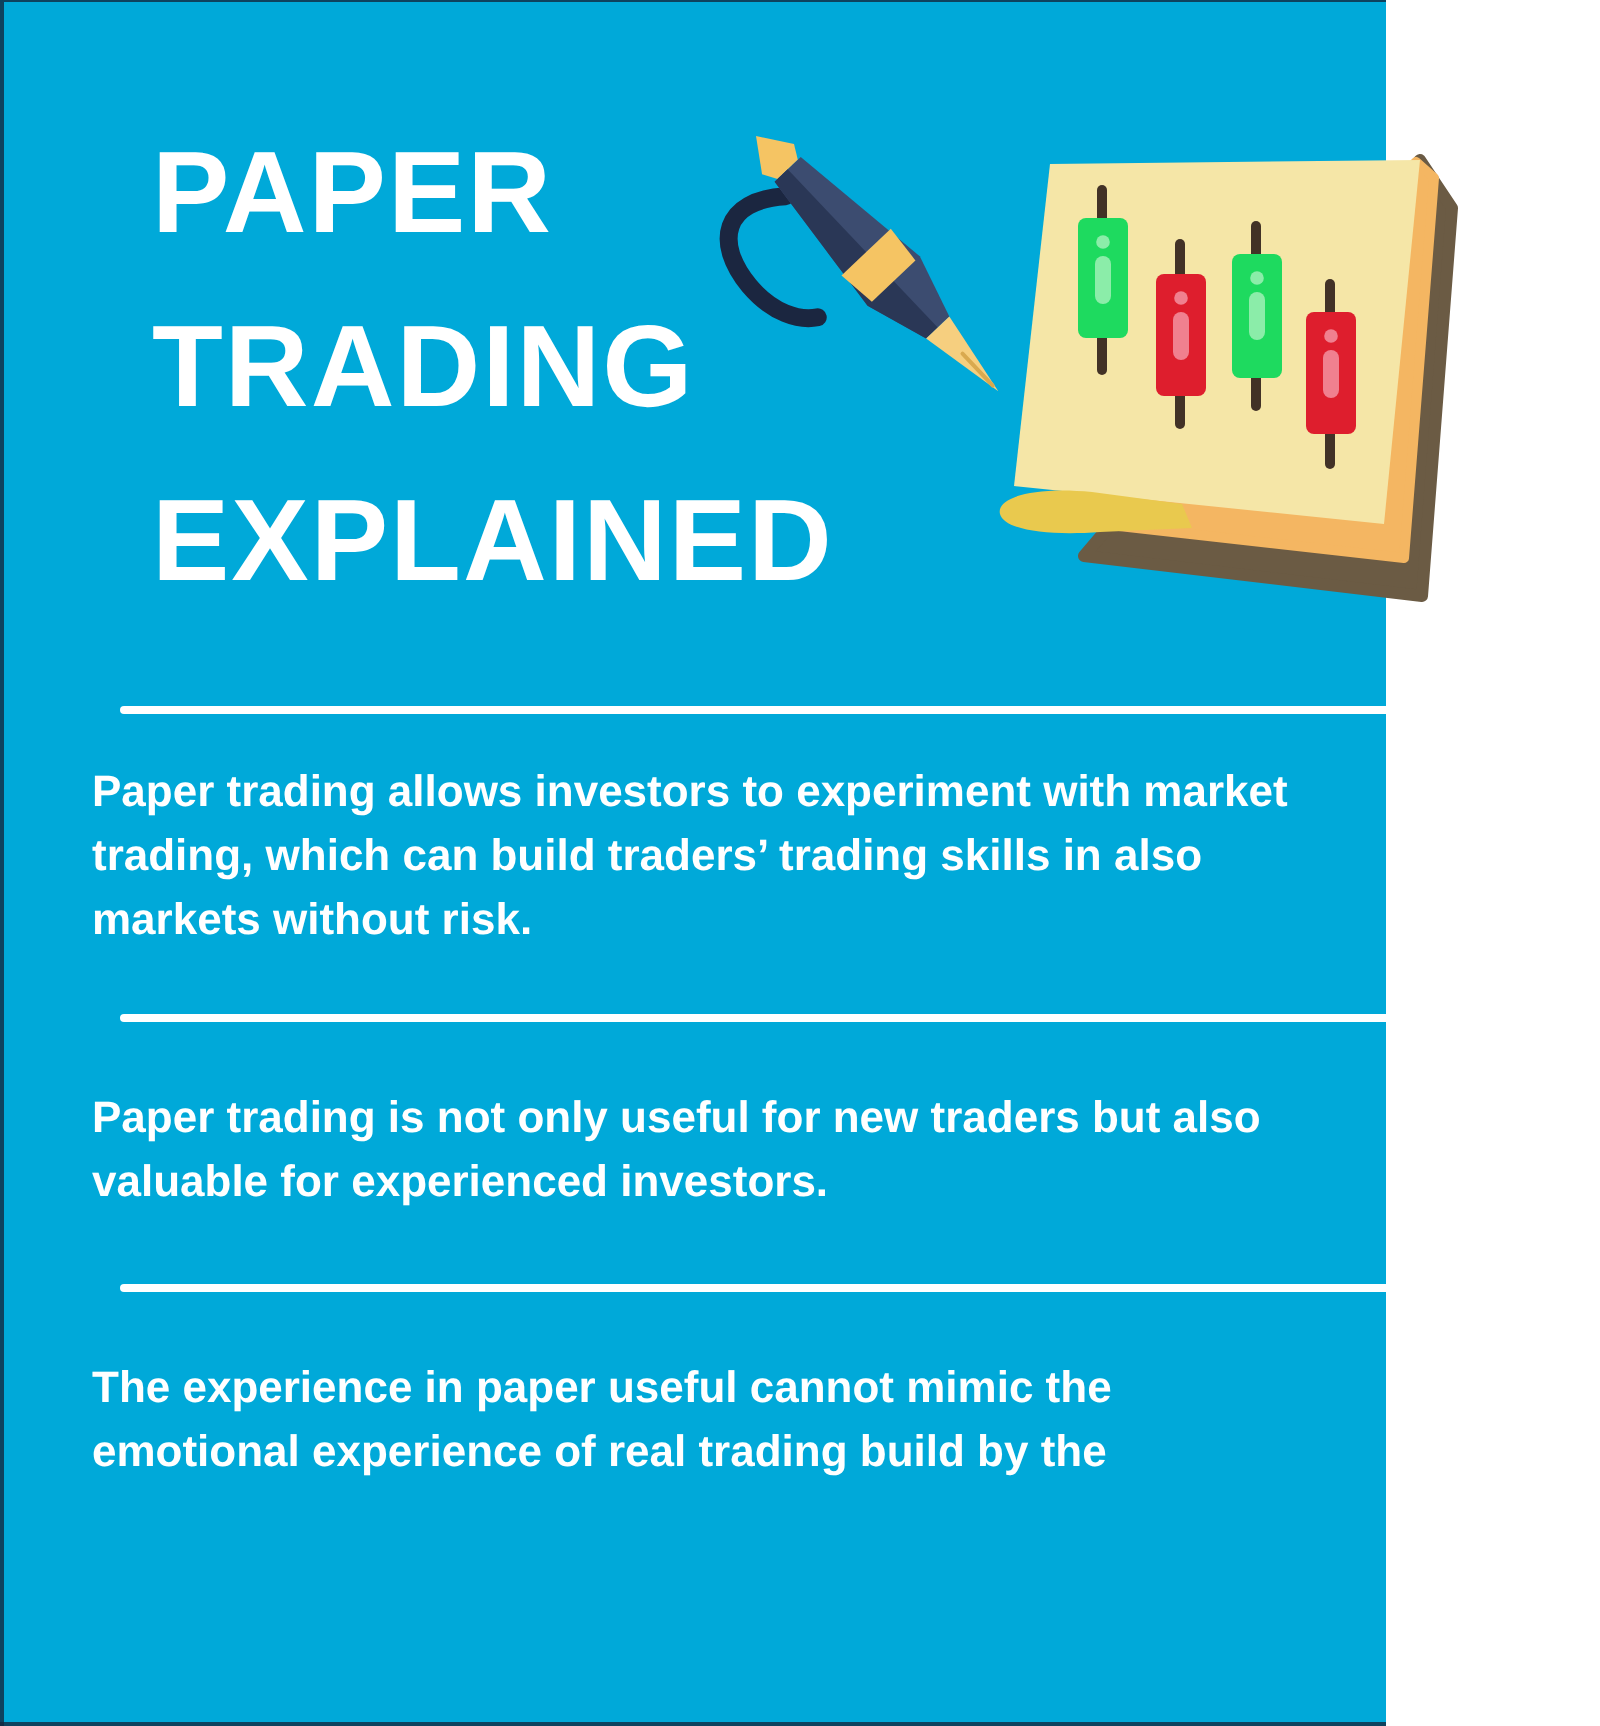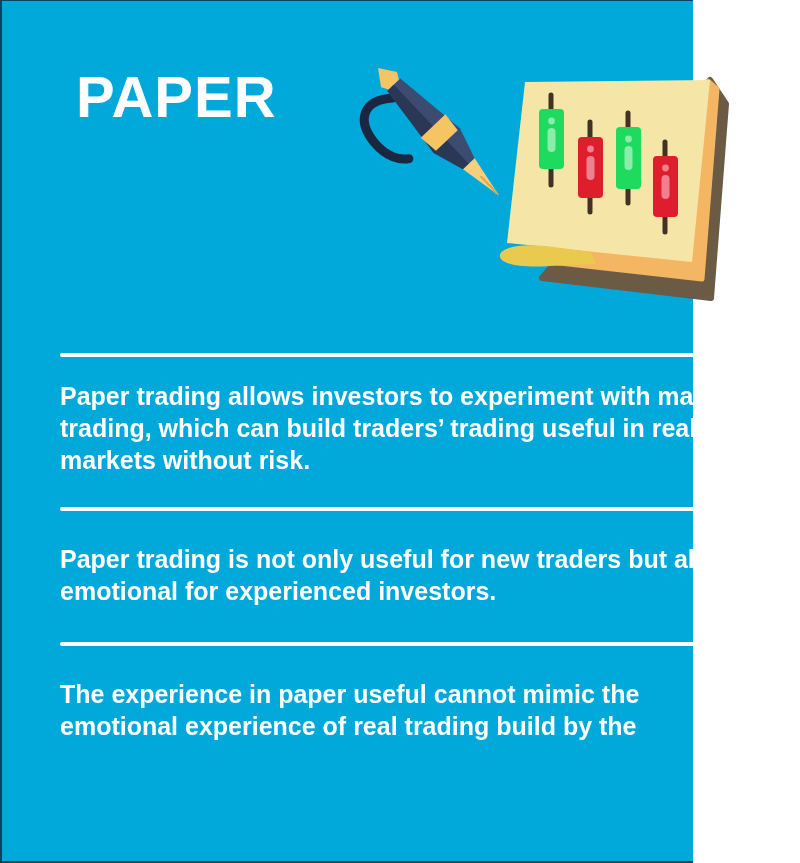--- a/index.html
+++ b/index.html
@@ -35,38 +35,40 @@
     left: 60px;
     width: 676px; height: 4px;
     background: #FFFFFF;
     border-radius: 2px;
   }
   .divider-1 { top: 353px; }
   .divider-2 { top: 507px; }
   .divider-3 { top: 642px; }
   .paragraph {
     position: absolute;
-    left: 60px;
+    left: 46px;
     color: #FFFFFF;
-    font-size: 25px;
+    font-size: 22px;
     font-weight: bold;
     line-height: 32px;
   }
   .paragraph-1 { top: 380px; }
   .paragraph-2 { top: 543px; }
   .paragraph-3 { top: 678px; }
   .paragraph-line { white-space: nowrap; }
 </style>
 </head>
 <body>
 
 <div class="page">
 
   <header class="title">
     <div class="title-line">PAPER</div>
+    <div class="title-line">TRADING</div>
+    <div class="title-line">EXPLAINED</div>
   </header>
 
   <svg class="illustration" viewBox="0 0 400 250" xmlns="http://www.w3.org/2000/svg" aria-hidden="true">
 
     <g>
       <path d="M370 20 L386 44 L371 238 L202 218 Z" stroke-linejoin="round" stroke-width="6" stroke="#6B5B44" fill="#6B5B44"></path>
       <path d="M368 21 L377 29 L362 219 L184 199 Z" stroke-linejoin="round" stroke-width="5" stroke="#F4B662" fill="#F4B662"></path>
       <path d="M185 22 L370 20 L352 202 L167 183 Z" fill="#F5E6A7"></path>
       <path d="M206 186 C 176 183, 158 189, 160 197 C 162 205, 184 208, 210 206 L 256 204 L 251 192 Z" fill="#E9C94E"></path>
 
@@ -109,28 +111,28 @@
       <polygon points="23,0 132,0 132,8 100,18 23,9" fill="#2A3756"></polygon>
       <polygon points="80,-17 100,-15 100,15 80,17" fill="#F5C463"></polygon>
       <polygon points="132,-8 176,0 132,8" fill="#F6CF7F"></polygon>
       <line x1="150" y1="0" x2="172" y2="0" stroke="#D9A94F" stroke-width="2" stroke-linecap="round"></line>
     </g>
   </svg>
 
   <div class="divider divider-1"></div>
   <div class="paragraph paragraph-1">
     <div class="paragraph-line">Paper trading allows investors to experiment with market</div>
-    <div class="paragraph-line">trading, which can build traders’ trading useful in real</div>
+    <div class="paragraph-line">trading, which can build traders’ trading skills in also</div>
     <div class="paragraph-line">markets without risk.</div>
   </div>
 
   <div class="divider divider-2"></div>
   <div class="paragraph paragraph-2">
     <div class="paragraph-line">Paper trading is not only useful for new traders but also</div>
-    <div class="paragraph-line">emotional for experienced investors.</div>
+    <div class="paragraph-line">valuable for experienced investors.</div>
   </div>
 
   <div class="divider divider-3"></div>
   <div class="paragraph paragraph-3">
     <div class="paragraph-line">The experience in paper useful cannot mimic the</div>
     <div class="paragraph-line">emotional experience of real trading build by the</div>
   </div>
 
 </div>
 

